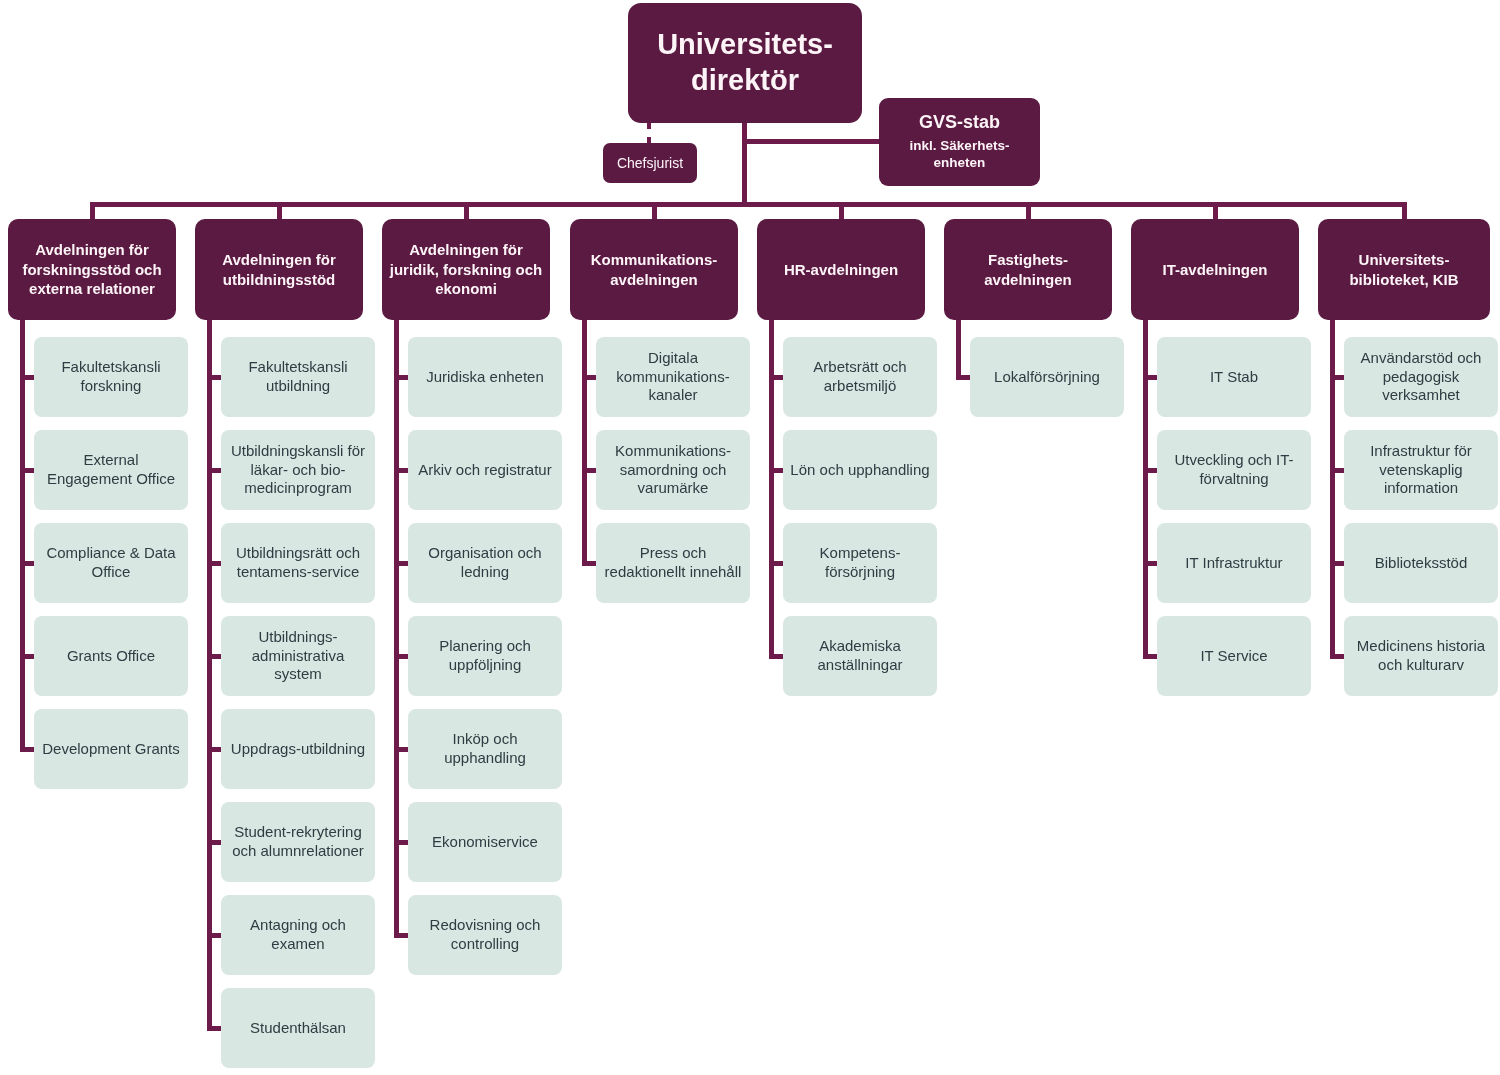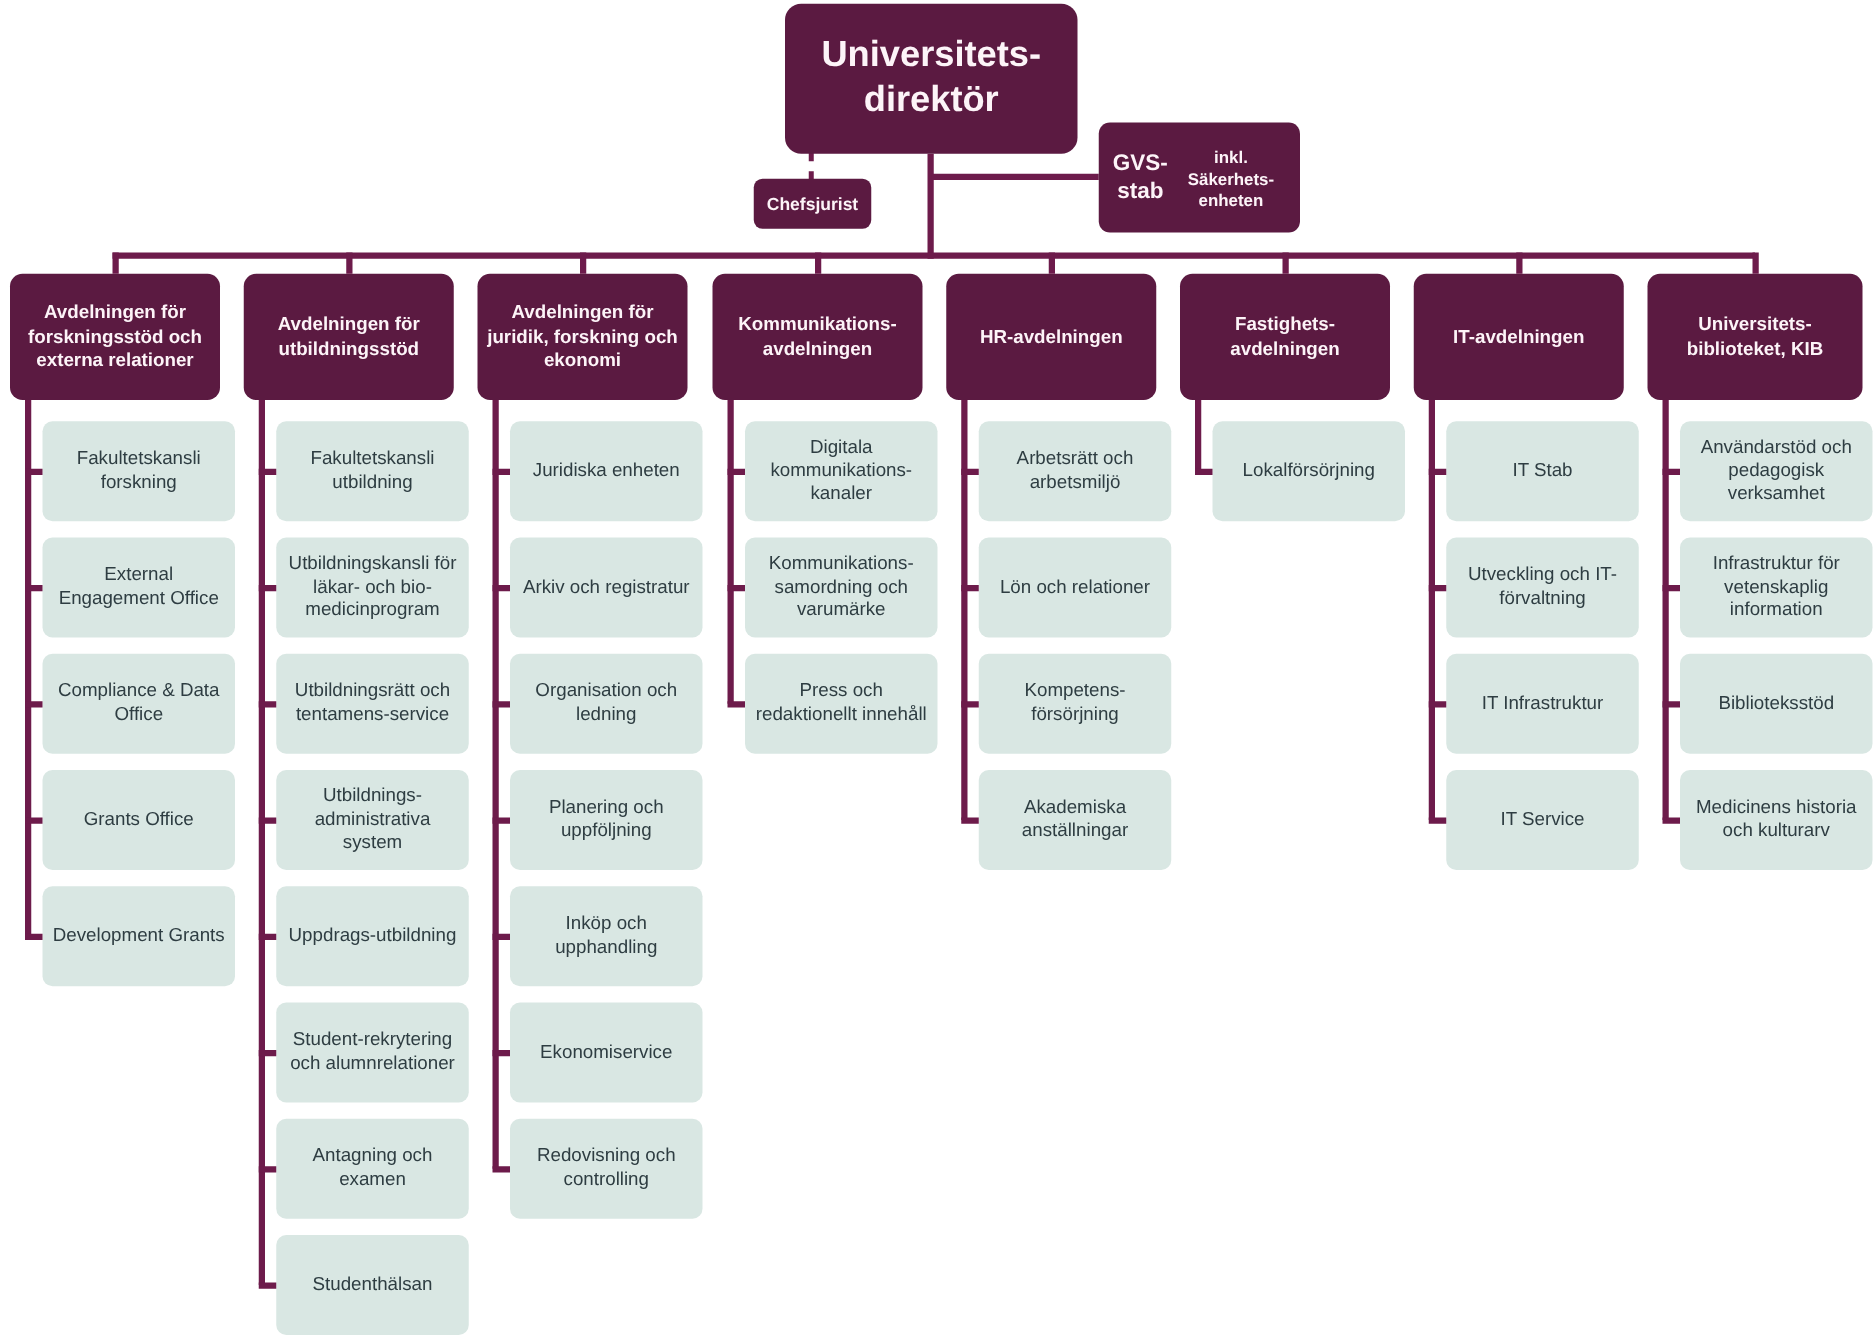--- a/index.html
+++ b/index.html
@@ -34,30 +34,30 @@
     padding:0 10px;
   }
   .chefsjurist-node{
     position:absolute;
     left:603px; top:143px;
     width:94px; height:40px;
     background:var(--maroon);
     border-radius:7px;
     color:var(--lighttxt);
     display:flex; align-items:center; justify-content:center;
-    font-size:14px; font-weight:700;
+    font-size:14px; font-weight:400;
   }
   .gvs-node{
     position:absolute;
     left:879px; top:98px;
     width:161px; height:88px;
     background:var(--maroon);
     border-radius:9px;
     color:var(--lighttxt);
-    display:flex; flex-direction:row; align-items:center; justify-content:center;
+    display:flex; flex-direction:column; align-items:center; justify-content:center;
     text-align:center;
     padding:0 8px;
   }
   .gvs-title{font-size:18px;font-weight:600;line-height:1.2;}
   .gvs-sub{font-size:13.5px;font-weight:600;line-height:1.3;margin-top:3px;}
   
   .ln{position:absolute;background:var(--line);}
   .ln-trunk{left:742px;top:123px;width:5px;height:84px;}
   .ln-bus{left:90px;top:202px;width:1314px;height:5px;}
   .ln-gvs{left:745px;top:139px;width:134px;height:5px;}
@@ -172,21 +172,21 @@
       <div class="kid">Digitala kommunikations-kanaler</div>
       <div class="kid">Kommunikations-samordning och varumärke</div>
       <div class="kid">Press och redaktionellt innehåll</div>
     </div>
   </div>
 
   <div class="col" style="left:757px">
     <div class="dept">HR-avdelningen</div>
     <div class="kids">
       <div class="kid">Arbetsrätt och arbetsmiljö</div>
-      <div class="kid">Lön och relationer</div>
+      <div class="kid">Lön och upphandling</div>
       <div class="kid">Kompetens-försörjning</div>
       <div class="kid">Akademiska anställningar</div>
     </div>
   </div>
 
   <div class="col" style="left:944px">
     <div class="dept">Fastighets-avdelningen</div>
     <div class="kids">
       <div class="kid">Lokalförsörjning</div>
     </div>

